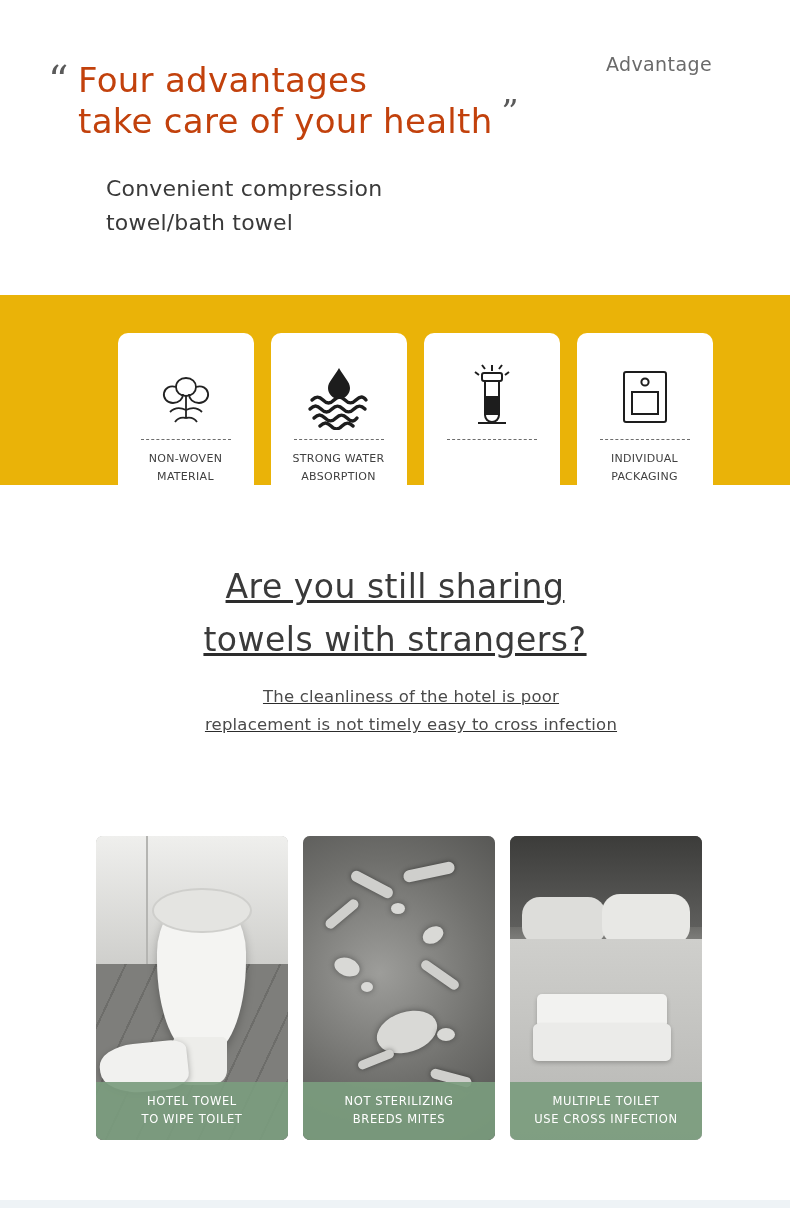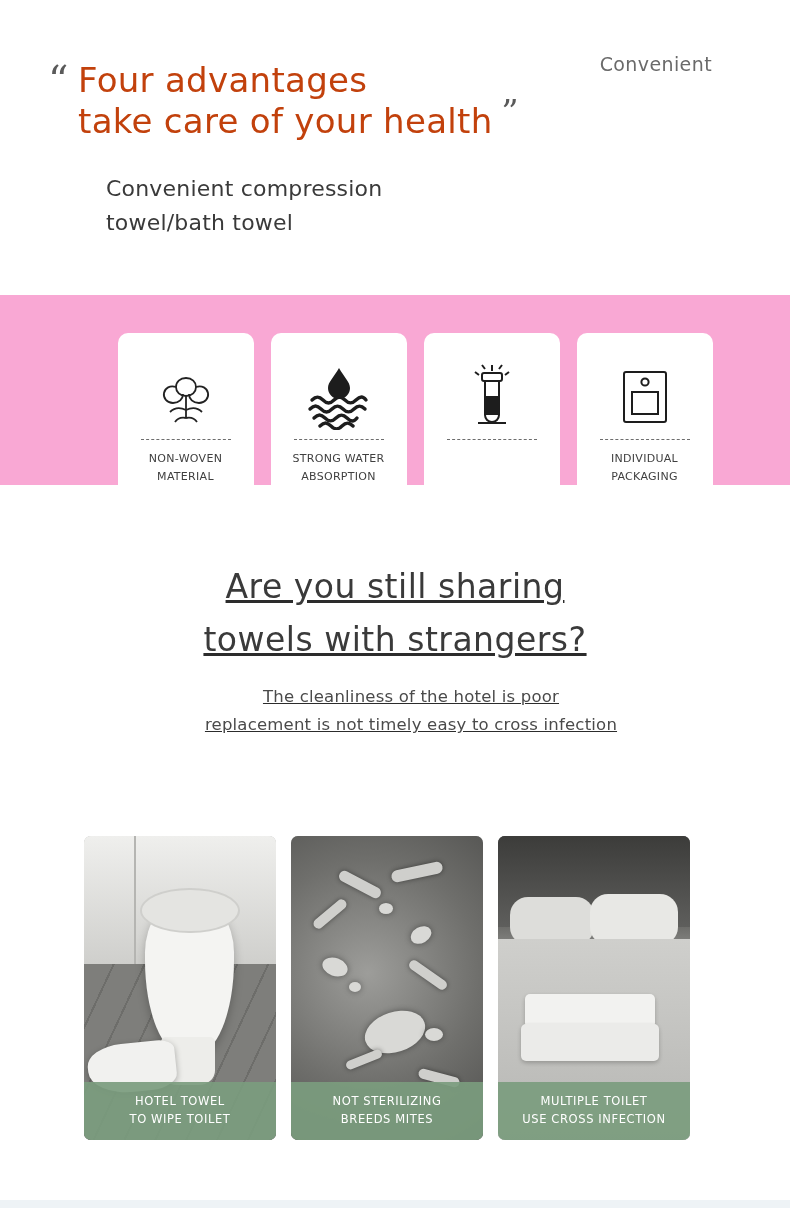--- a/index.html
+++ b/index.html
@@ -59,21 +59,21 @@
     color: #3a3a3a;
     white-space: pre-line;
     letter-spacing: .2px;
   }
 
   
   .band {
     position: absolute;
     left: 0; top: 295px;
     width: 790px; height: 190px;
-    background: #f9a8d4;
+    background: #eab308;
     padding-left: 40px;
   }
   .cards {
     display: flex;
     gap: 17px;
     padding: 38px 0 0 0;
     justify-content: center;
   }
   .card {
     width: 136px;
@@ -124,21 +124,21 @@
     line-height: 1.72;
     color: #4a4a4a;
     letter-spacing: .2px;
     white-space: pre-line;
     margin-left: 32px;
   }
 
   
   .photos {
     position: absolute;
-    left: 84px; top: 836px;
+    left: 96px; top: 836px;
     display: flex;
     gap: 15px;
   }
   .photo {
     width: 192px;
     height: 304px;
     border-radius: 7px;
     overflow: hidden;
     position: relative;
     background: #9b9b9b;
@@ -190,21 +190,21 @@
   .ph3 .t2 { position:absolute; left:12%; top:62%; width:72%; height:12%; background:#ebebe9; border-radius:5px; box-shadow:0 2px 4px rgba(0,0,0,.22); }
 
   .footline { position:absolute; left:0; bottom:0; width:790px; height:8px; background:#eef3f6; }
 </style>
 </head>
 <body>
 
 <div class="page">
 
   <section class="hero">
-    <div class="hero-eyebrow">Convenient</div>
+    <div class="hero-eyebrow">Advantage</div>
     <div class="hero-title-wrap">
       <span class="quote-open">“</span>
       <h1 class="hero-title">Four advantages
 take care of your health</h1>
       <span class="quote-close">”</span>
     </div>
     <div class="hero-sub">Convenient compression
 towel/bath towel</div>
   </section>
 

